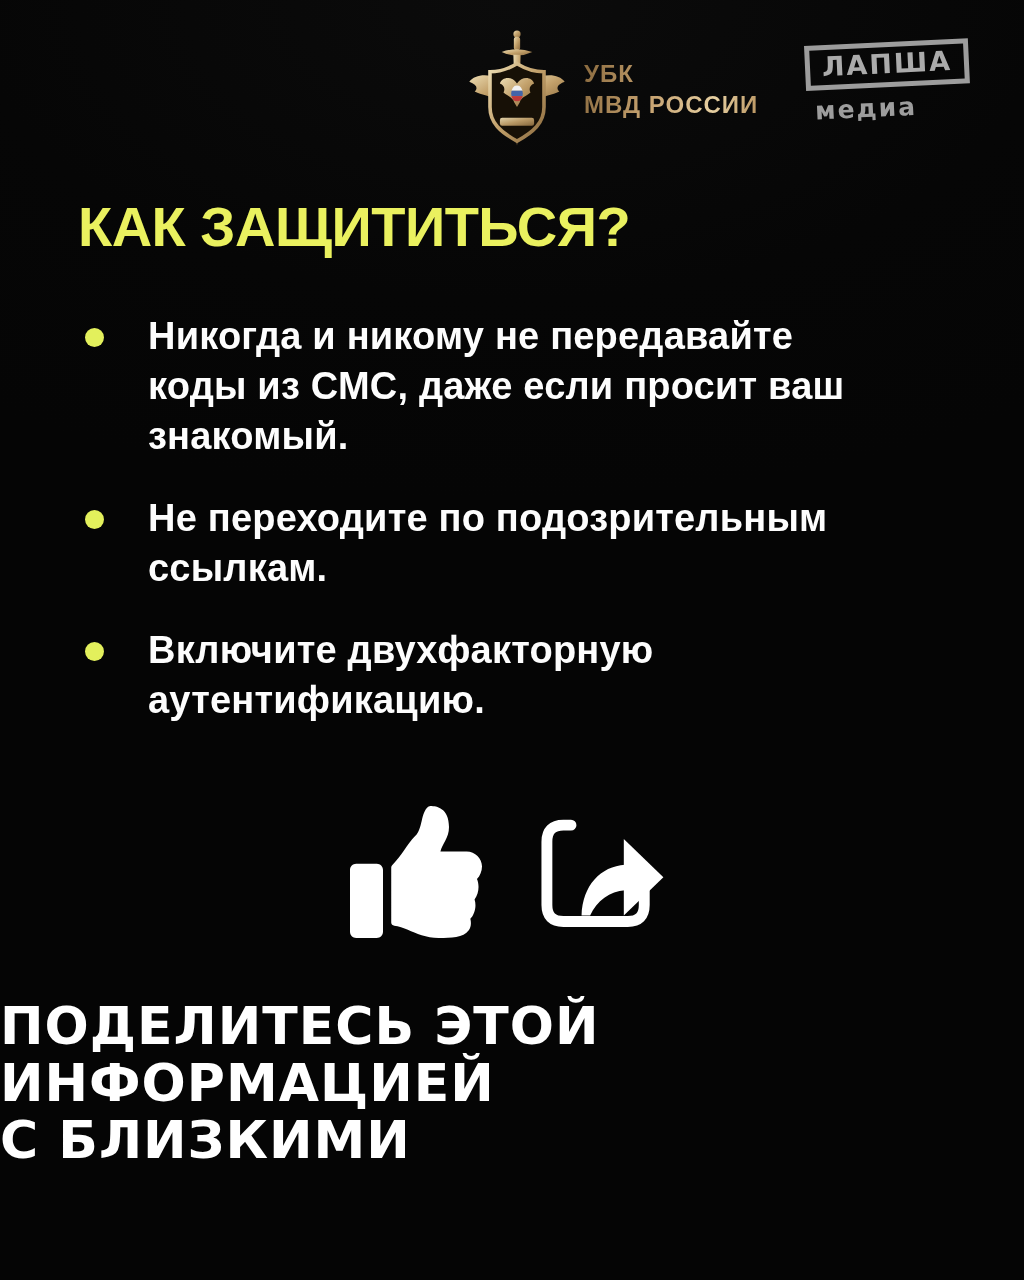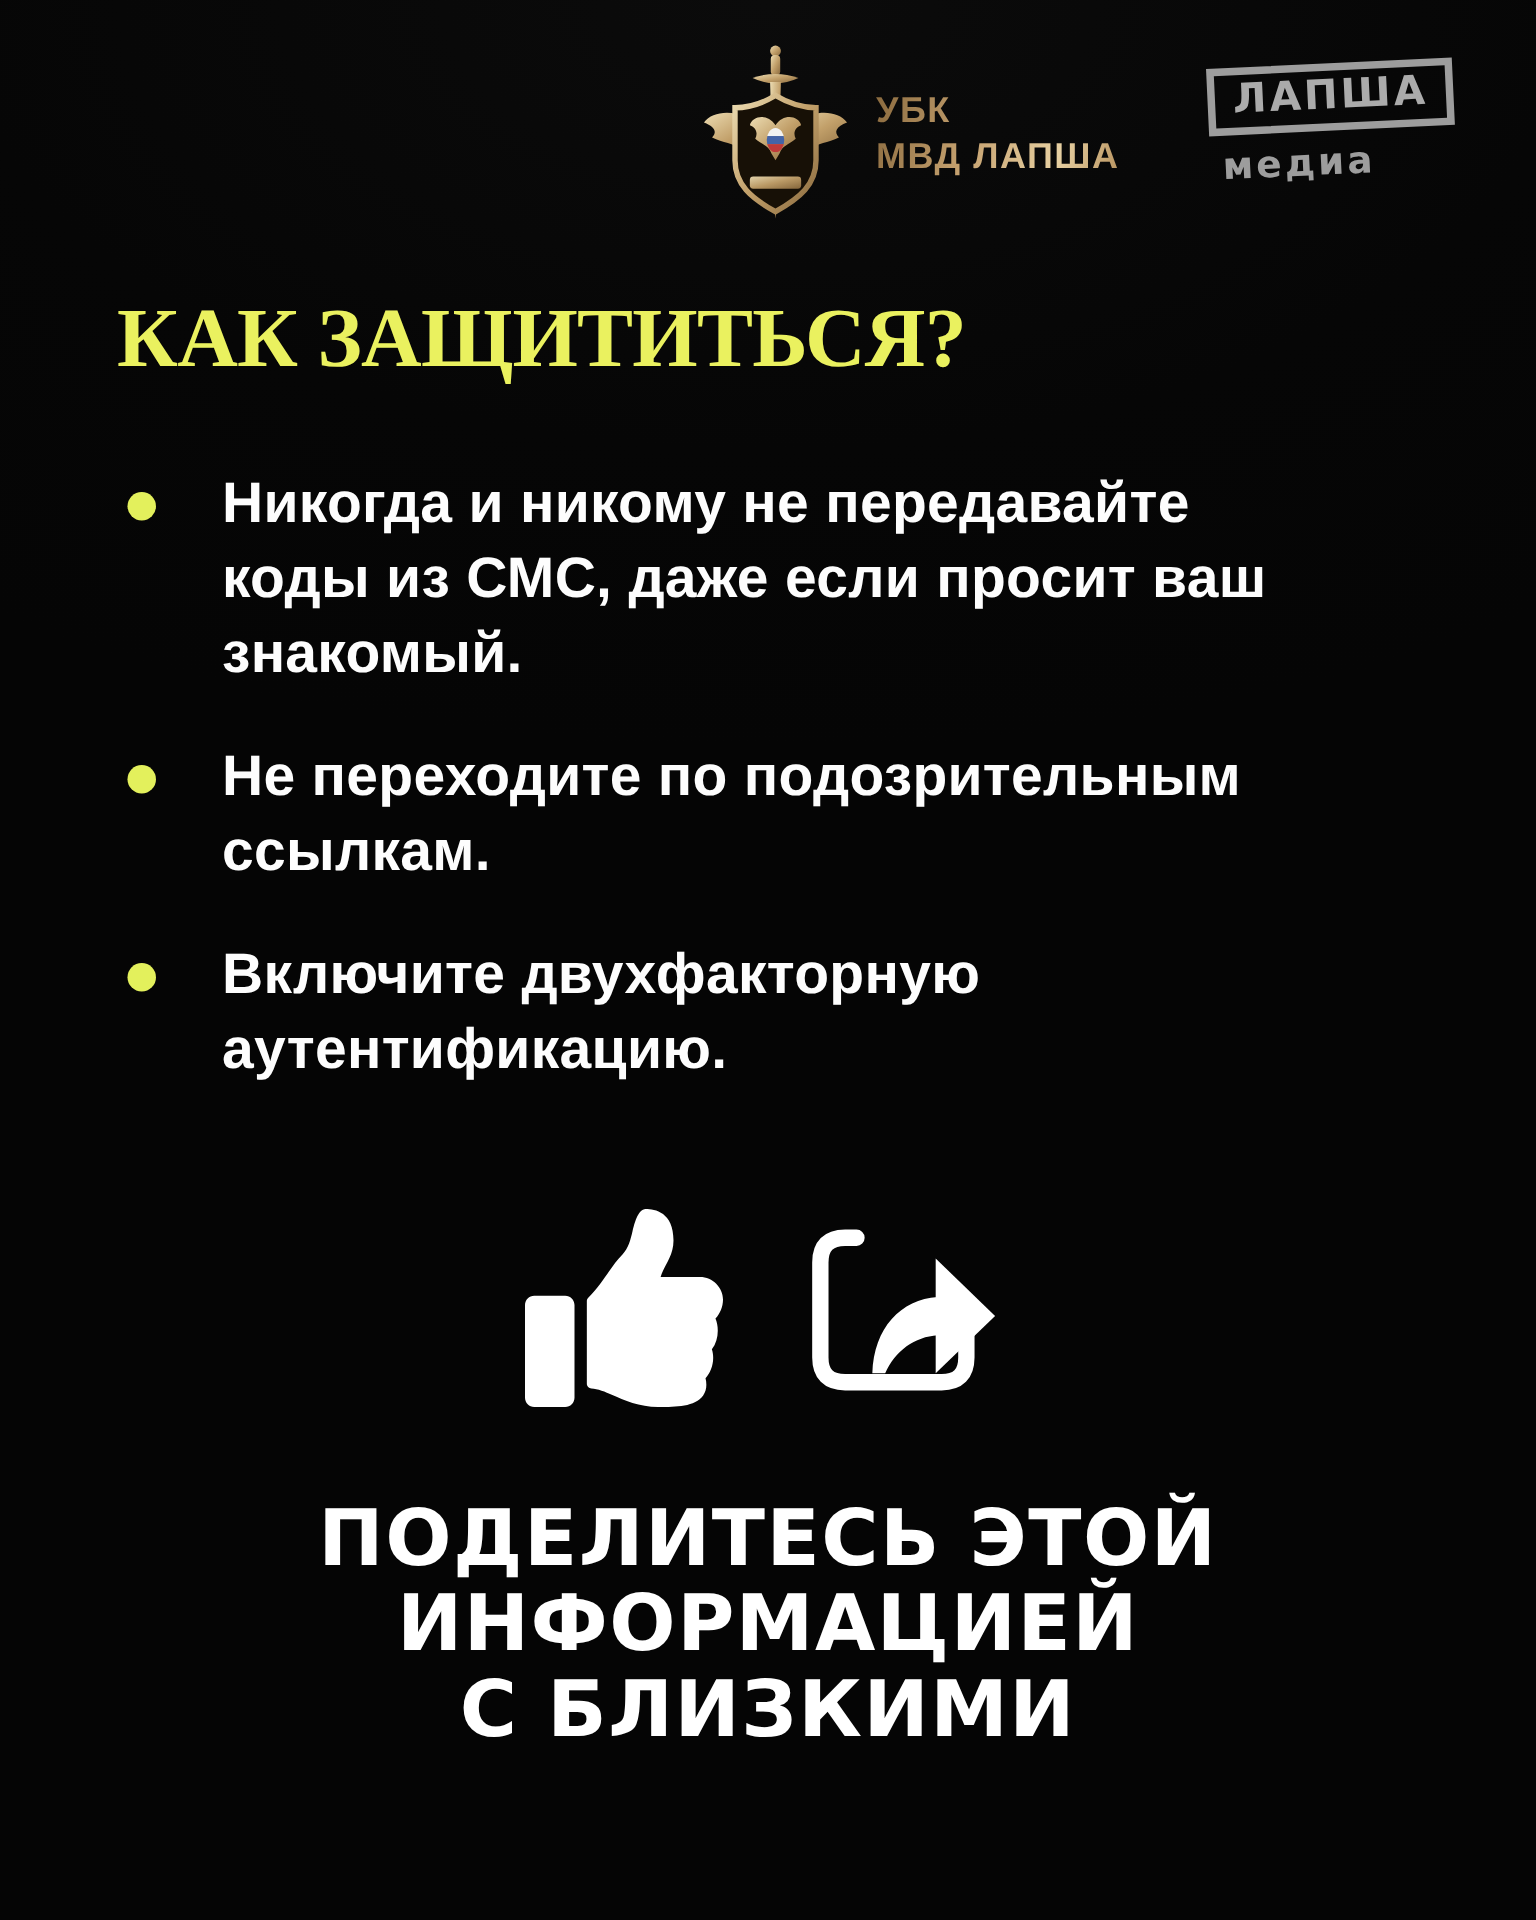--- a/index.html
+++ b/index.html
@@ -40,21 +40,20 @@
     display: block; margin: 6px 0 0 8px;
     color: #9d9d9d; font-size: 25px; font-weight: 700; letter-spacing: 2px;
     font-family: "DejaVu Sans", sans-serif;
   }
 
   
   .title {
     position: absolute; left: 78px; top: 194px; margin: 0;
     font-size: 56px; font-weight: 800; letter-spacing: -0.5px;
     color: #EAF15F;
-    font-family: Liberation Serif, serif;
   }
 
   
   .tips { position: absolute; left: 0; top: 311px; width: 1024px; margin: 0; padding: 0; list-style: none; }
   .tips li { position: relative; padding-left: 148px; margin: 0 0 32px 0; }
   .tips .dot {
     position: absolute; left: 85px; top: 17px;
     width: 19px; height: 19px; border-radius: 50%;
     background: #E3F05C;
   }
@@ -68,21 +67,21 @@
 
   
   .icons {
     position: absolute; left: 0; top: 806px; width: 1024px;
     display: flex; justify-content: center; align-items: center; gap: 50px;
   }
 
   
   .cta {
     position: absolute; left: 0; top: 998px; width: 1024px;
-    text-align: center;
+    text-align: left;
     font-family: "DejaVu Sans", sans-serif;
     font-size: 52px; line-height: 57px; font-weight: 800;
     letter-spacing: 1px;
     white-space: pre-line;
     color: #ffffff;
   }
 </style>
 </head>
 <body>
 
@@ -116,21 +115,21 @@
       <g clip-path="url(#tricolor-clip)">
         <rect x="52" y="64" width="16" height="6" fill="#f2f2f2"></rect>
         <rect x="52" y="70" width="16" height="6" fill="#4464a8"></rect>
         <rect x="52" y="76" width="16" height="6" fill="#c03a3a"></rect>
       </g>
 
       <rect x="41" y="100" width="38" height="9" rx="2.5" fill="url(#goldg)" opacity="0.95"></rect>
     </svg>
   </div>
   <div class="ubk-text">УБК
-МВД ЛАПША</div>
+МВД РОССИИ</div>
 
   <div class="lapsha">
     <span class="lapsha-box">ЛАПША</span>
     <span class="lapsha-sub">медиа</span>
   </div>
 
   <h1 class="title">КАК ЗАЩИТИТЬСЯ?</h1>
 
   <ul class="tips">
     <li>

